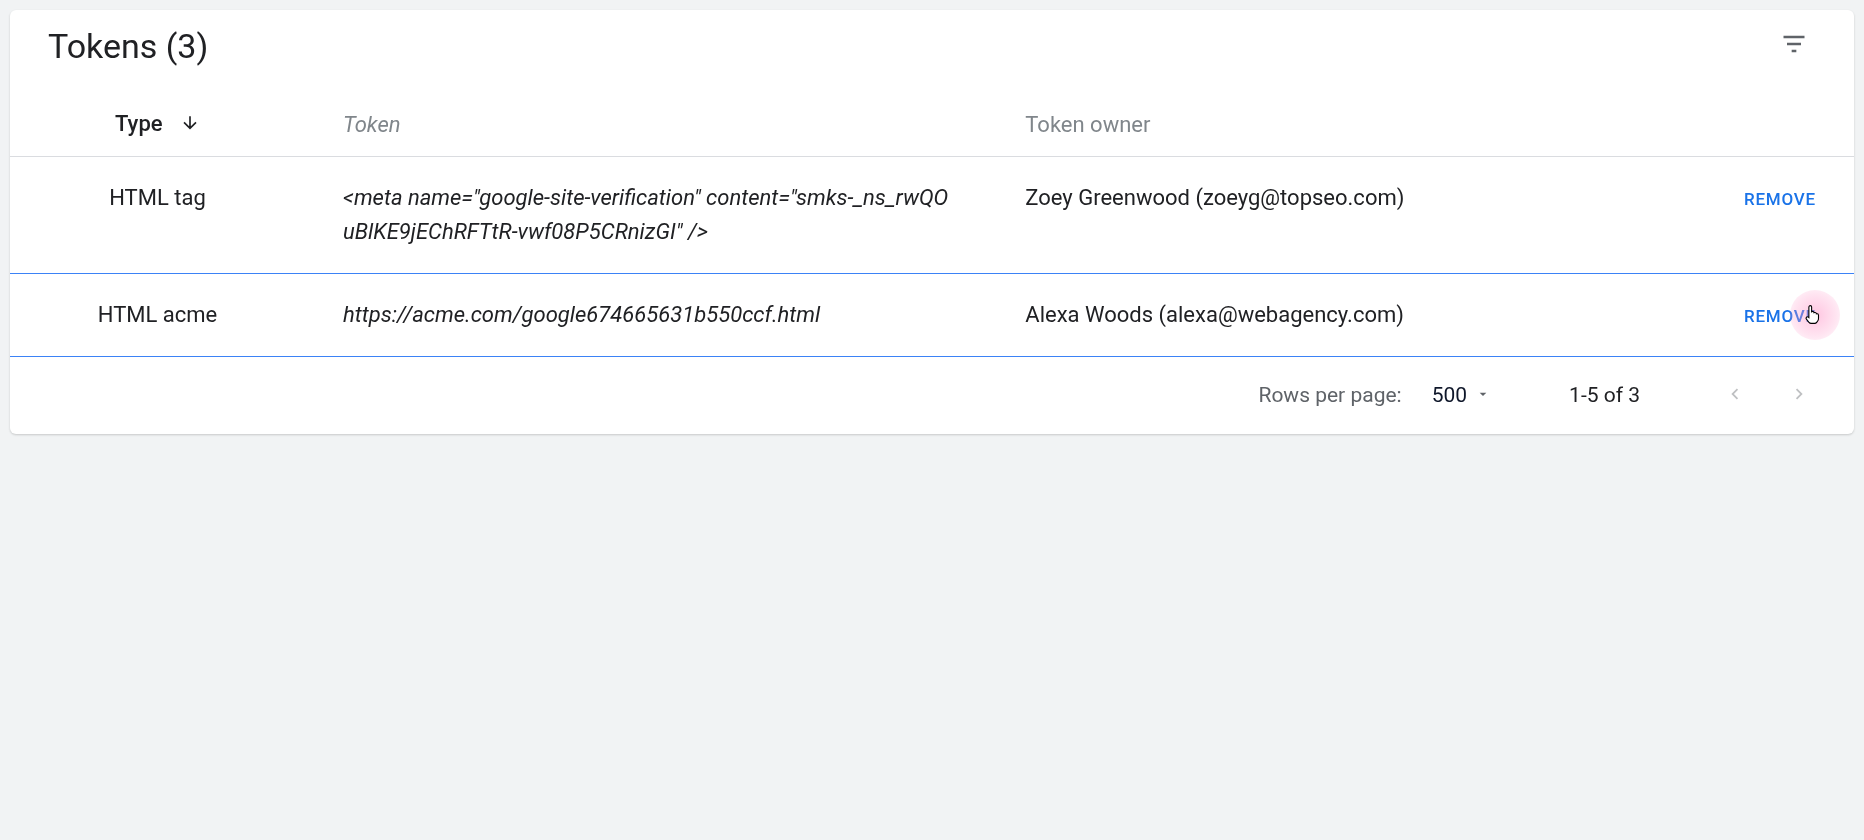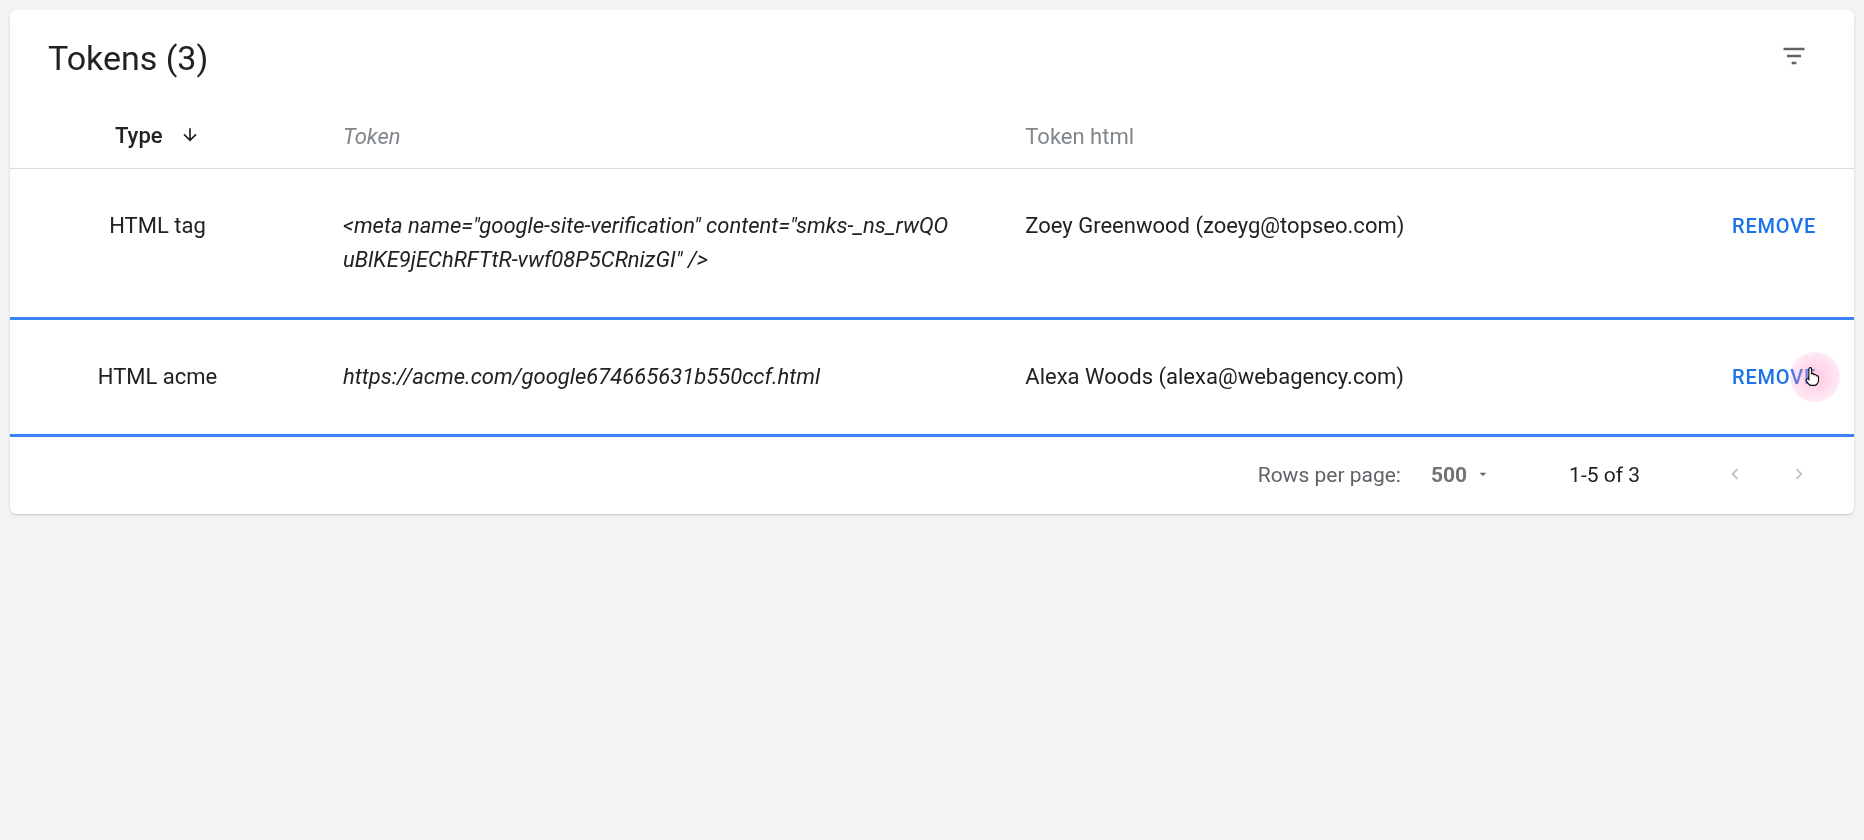--- a/index.html
+++ b/index.html
@@ -16,21 +16,21 @@
       background: #fff;
       border-radius: 6px;
       box-shadow: 0 1px 2px rgba(0,0,0,0.1), 0 1px 3px rgba(0,0,0,0.08);
       padding: 0;
       overflow: hidden;
     }
     .card-header {
       display: flex;
       align-items: center;
       justify-content: space-between;
-      padding: 24px 38px 24px 38px;
+      padding: 12px 38px 24px 38px;
     }
     .card-title {
       font-size: 34px;
       font-weight: 400;
       color: #202124;
     }
     .filter-btn {
       background: none;
       border: none;
       cursor: pointer;
@@ -65,22 +65,22 @@
       margin-left: 12px;
       vertical-align: middle;
     }
     .sort-arrow svg {
       width: 20px;
       height: 20px;
     }
     tbody td {
       font-size: 22px;
       color: #202124;
-      padding: 40px 38px;
-      border-bottom: 3px solid #3b82f6;
+      padding: 24px 38px;
+      border-bottom: 1px solid #3b82f6;
       vertical-align: top;
       line-height: 1.55;
     }
     .col-type {
       width: 16%;
       text-align: center;
     }
     .col-token {
       width: 37%;
       font-style: italic;
@@ -93,21 +93,21 @@
       text-align: right;
     }
     .token-cell {
       word-break: break-all;
       max-width: 500px;
     }
     .remove-btn {
       background: none;
       border: none;
       color: #1a73e8;
-      font-size: 20px;
+      font-size: 17px;
       font-weight: 500;
       letter-spacing: 0.8px;
       cursor: pointer;
       font-family: inherit;
     }
     .pagination {
       display: flex;
       align-items: center;
       justify-content: flex-end;
       padding: 20px 38px;
@@ -117,23 +117,22 @@
     }
     .rows-per-page {
       display: flex;
       align-items: center;
       gap: 30px;
     }
     .rows-select {
       display: flex;
       align-items: center;
       gap: 8px;
-      color: #737373;
-      cursor: pointer;
-      font-weight: bold;
+      color: #0f172a;
+      cursor: pointer;
     }
     .rows-select svg {
       width: 16px;
       height: 16px;
       fill: #5f6368;
     }
     .page-info {
       color: #202124;
     }
     .nav-arrows {
@@ -208,21 +207,21 @@
           <span class="sort-arrow">
             <svg viewBox="0 0 24 24" fill="currentColor">
                 <path d="M11 4h2v12l5.5-5.5 1.4 1.4L12 19.8 4.1 11.9l1.4-1.4L11 16V4z"></path>
               </svg>
           </span>
         </th>
         <th class="col-token">
           <span>Token</span>
         </th>
         <th class="col-owner">
-          <span>Token html</span>
+          <span>Token owner</span>
         </th>
         <th class="col-action"></th>
       </tr>
     </thead>
     <tbody>
       <tr>
         <td class="col-type">HTML tag</td>
         <td class="col-token token-cell">&lt;meta name="google-site-verification" content="smks-_ns_rwQOuBlKE9jEChRFTtR-vwf08P5CRnizGI" /&gt;</td>
         <td class="col-owner">Zoey Greenwood (zoeyg@topseo.com)</td>
         <td class="col-action">

